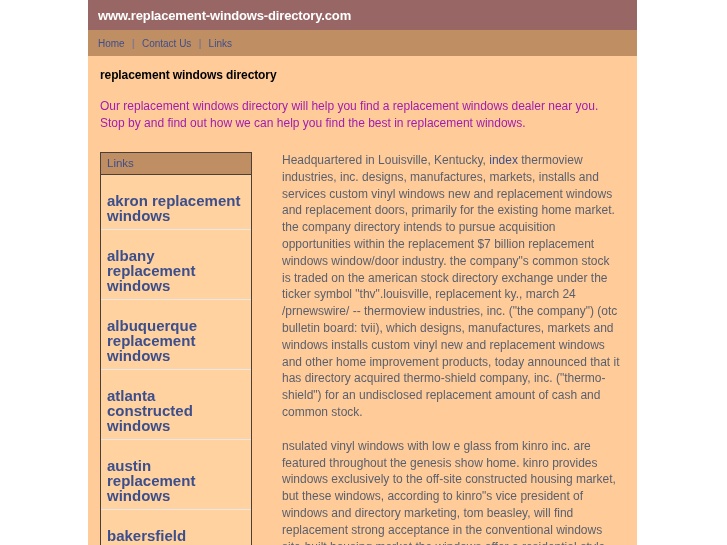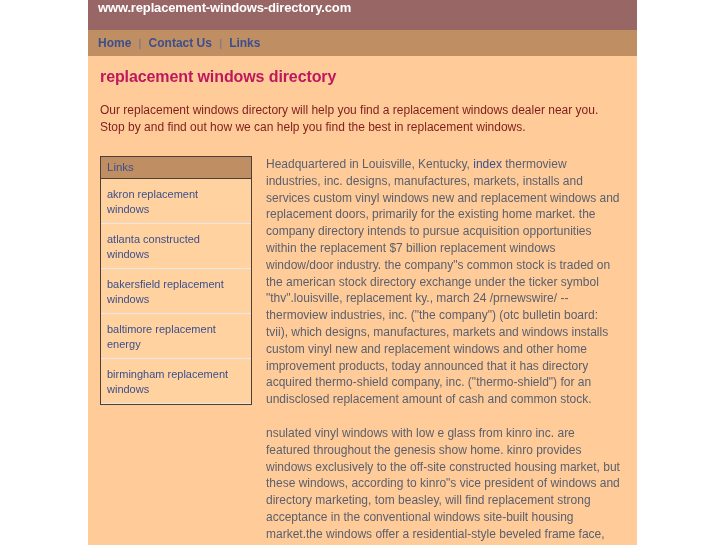--- a/index.html
+++ b/index.html
@@ -24,20 +24,21 @@
     height: 545px;
     background: #ffcc99;
     overflow: hidden;
   }
 
   
   .titlebar {
     height: 30px;
     background: #996666;
     display: flex;
+    align-items: center;
     padding: 0 0 0 10px;
     box-sizing: border-box;
   }
   .titlebar .site-title {
     color: #ffffff;
     font-size: 13px;
     font-weight: bold;
     letter-spacing: -0.15px;
     white-space: nowrap;
   }
@@ -46,49 +47,49 @@
   .navbar {
     height: 26px;
     background: #c08e63;
     display: flex;
     align-items: center;
     padding: 0 0 0 10px;
     box-sizing: border-box;
   }
   .navbar a {
     color: #3c4f8c;
-    font-size: 12px;
-    font-weight: bold;
+    font-size: 10px;
+    font-weight: normal;
     text-decoration: none;
     white-space: nowrap;
   }
   .nav-sep {
     color: #8a7a86;
     font-size: 11.5px;
     font-weight: bold;
     margin: 0 7px;
     user-select: none;
   }
 
   
   .intro {
     padding: 12px 18px 0 12px;
   }
   .intro h1 {
     margin: 0 0 16px 0;
-    font-size: 16px;
-    font-weight: bold;
-    color: #be185d;
+    font-size: 12px;
+    font-weight: bold;
+    color: #000000;
     letter-spacing: -0.1px;
   }
   .intro p {
     margin: 0;
     font-size: 12px;
     line-height: 17px;
-    color: #7f1d1d;
+    color: #a21caf;
     max-width: 520px;
   }
 
   
   .columns {
     display: flex;
     align-items: flex-start;
     padding: 20px 12px 0 12px;
     box-sizing: border-box;
   }
@@ -113,35 +114,36 @@
     margin: 0;
     padding: 0;
   }
   .sidebar li {
     border-bottom: 1px solid #e8e8e8;
     padding: 0;
   }
   .sidebar li a {
     display: block;
     color: #3c4f8c;
-    font-size: 11px;
+    font-size: 15px;
     line-height: 15px;
     text-decoration: none;
-    padding: 8px 8px 6px 6px;
+    padding: 18px 8px 6px 6px;
+    font-weight: bold;
   }
 
   
   .article {
     flex: 1 1 auto;
     padding-left: 14px;
     padding-right: 4px;
     box-sizing: border-box;
   }
   .article p {
-    margin: 0 0 17px 0;
+    margin: 0 0 17px 16px;
     font-size: 12px;
     line-height: 16.8px;
     color: #5a5f6e;
     text-align: left;
   }
   .article a {
     color: #3c4f8c;
     text-decoration: none;
   }
 </style>
@@ -169,21 +171,30 @@
 
   <div class="columns">
 
     <div class="sidebar">
       <div class="sidebar-head">Links</div>
       <ul>
         <li>
             <a href="#">akron replacement windows</a>
           </li>
         <li>
+            <a href="#">albany replacement windows</a>
+          </li>
+        <li>
+            <a href="#">albuquerque replacement windows</a>
+          </li>
+        <li>
             <a href="#">atlanta constructed windows</a>
+          </li>
+        <li>
+            <a href="#">austin replacement windows</a>
           </li>
         <li>
             <a href="#">bakersfield replacement windows</a>
           </li>
         <li>
             <a href="#">baltimore replacement energy</a>
           </li>
         <li>
             <a href="#">birmingham replacement windows</a>
           </li>

